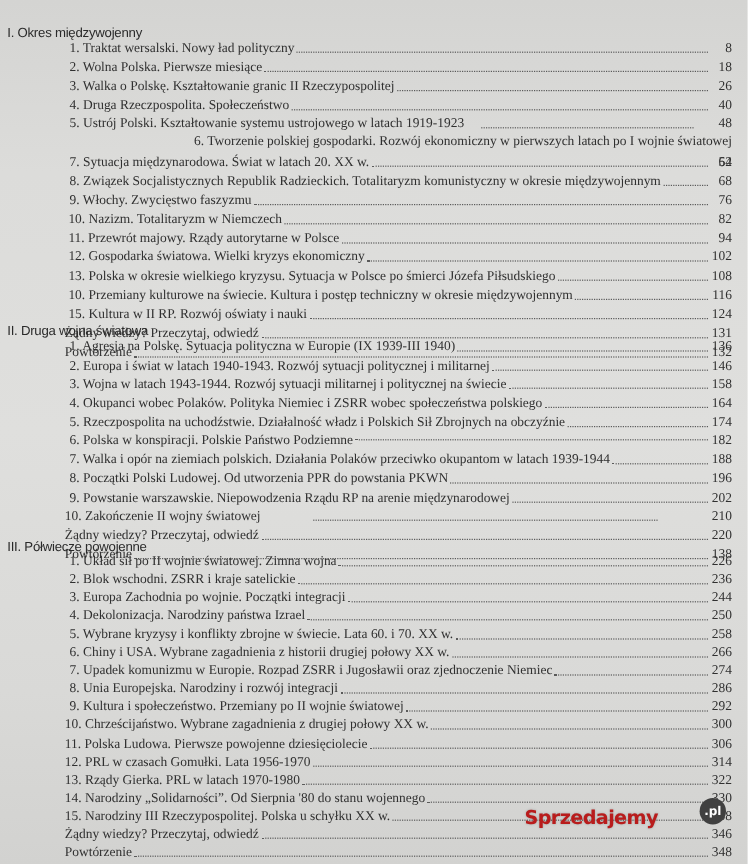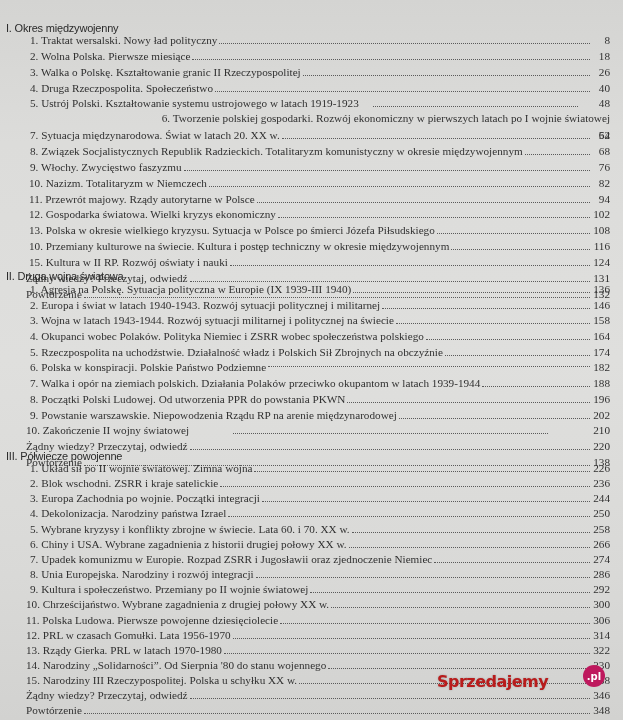--- a/index.html
+++ b/index.html
@@ -13,35 +13,35 @@
   .page { position: absolute; left: 0; top: 0; width: 623px; height: 720px; }
   .section-title {
     position: absolute; left: 6px; font-family: "Liberation Sans", "DejaVu Sans", sans-serif;
     font-size: 11px; color: #2a2a2a; letter-spacing: -0.2px; white-space: nowrap;
   }
   .entry {
     position: absolute; left: 30px; width: 580px; height: 14px;
     display: flex; align-items: flex-end; font-size: 11.2px; line-height: 13px;
     white-space: nowrap; color: #303030;
   }
-  .entry .label { flex: 0 0 auto; }
+  .entry .label { flex: 0 0 auto; margin-left: 28px; }
   .entry .dots {
     flex: 1 1 auto; margin: 0 2px 3px 2px; height: 1px;
     border-bottom: 1px dotted #5a5a5a;
   }
   .entry .page-num { flex: 0 0 auto; text-align: right; min-width: 18px; }
   .watermark {
     position: absolute; left: 437px; top: 672px;
     font-family: "DejaVu Sans", sans-serif; font-weight: bold; font-size: 16px;
     color: #b91c1c; letter-spacing: -0.5px;
     text-shadow: 0 0 2px rgba(0,0,0,0.25);
   }
   .watermark-badge {
     position: absolute; left: 583px; top: 665px; width: 22px; height: 22px;
-    border-radius: 50%; background: #be185d; color: #fff;
+    border-radius: 50%; background: #404040; color: #fff;
     font-family: "DejaVu Sans", sans-serif; font-weight: bold; font-size: 10px;
     display: flex; align-items: center; justify-content: center;
   }
 </style>
 </head>
 <body>
 
 <div class="page" id="page">
     <div class="section-title" style="top: 22px;">I. Okres międzywojenny</div>
     <div class="entry" style="top: 33px; left: 30px; width: 580px;">

